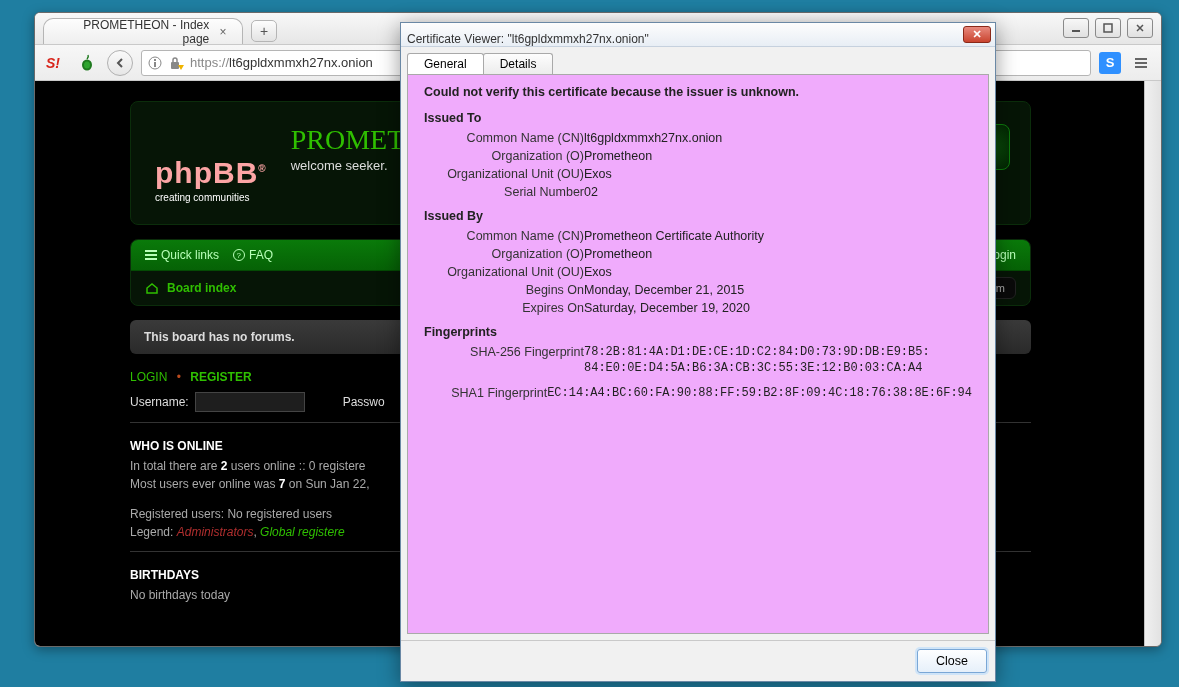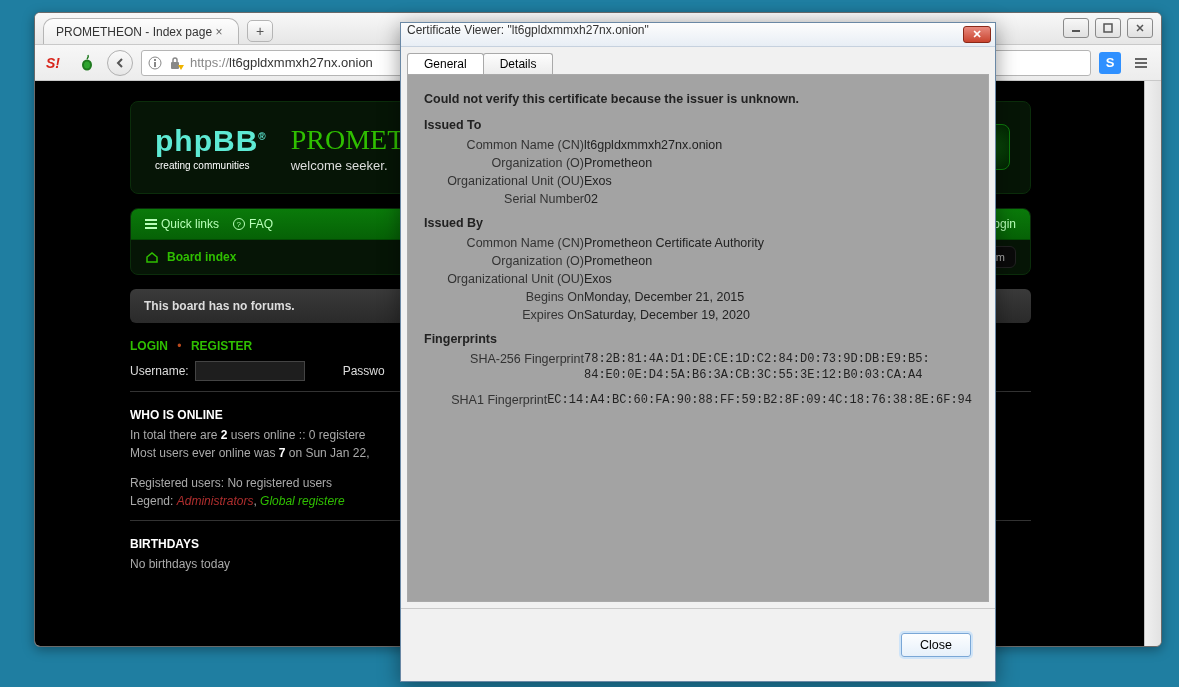--- a/index.html
+++ b/index.html
@@ -25,21 +25,21 @@
     position: relative;
   }
   .tab {
     height: 26px;
     background: linear-gradient(#fdfdfd,#eeeeee);
     border: 1px solid #b5b5b5;
     border-bottom: none;
     border-radius: 10px 10px 0 0;
     margin-right: 4px;
     padding: 4px 12px;
-    display: flex; align-items: center; gap: 0;
+    display: flex; align-items: center; gap: 7px;
     font-size: 12px; color: #333;
     max-width: 200px;
     text-align: right;
   }
   .tab-close {
     width: 14px; height: 14px; border-radius: 2px;
     display: flex; align-items: center; justify-content: center;
     color: #666; font-size: 12px; cursor: pointer;
   }
   .new-tab {
@@ -129,21 +129,21 @@
   }
   .header-box {
     background: #061506;
     border: 1px solid #0b2d0b;
     border-radius: 8px;
     padding: 22px 24px 20px 24px;
     display: flex; align-items: flex-start; gap: 24px;
     position: relative;
   }
   .phpbb-logo {
-    font-size: 30px; font-weight: bold; color: #5eead4; letter-spacing: 1px;
+    font-size: 30px; font-weight: bold; color: #fca5a5; letter-spacing: 1px; margin-top: 32px;
   }
   .site-title {
     font-size: 28px; color: #2fbf00; font-weight: normal; font-family: Georgia, serif;
   }
   .welcome-text { color: #ddd; font-size: 13px; margin-top: 2px; }
   .gear-badge {
     position:absolute; right:20px; top:22px;
     width:46px; height:46px;
     background:radial-gradient(#0b5a0b,#022202);
     border:1px solid #0d7d0d; border-radius:8px;
@@ -188,21 +188,21 @@
     padding: 10px 14px;
     color: #ddd; font-weight: bold; font-size: 12px;
   }
 
   .section {
     margin-top: 16px;
     padding-bottom: 10px;
     border-bottom: 1px solid #333;
   }
   .login-row { font-size: 12px; }
-  .login-row .login-link { color:#2fbf00; font-weight:bold; cursor:pointer;}
+  .login-row .login-link { color:#2fbf00; font-weight:normal; cursor:pointer;}
   .login-row .register-link { color:#2fbf00; font-weight:bold; cursor:pointer;}
   .login-row .dot { color:#bb4a1d; margin:0 6px;}
   .login-fields { margin-top:8px; display:flex; align-items:center; gap:6px; color:#ddd;}
   .login-fields input {
     background:#1e1e1e; border:1px solid #444; height:20px; width:110px; color:#fff; padding:0 4px;
   }
 
   .section-header { font-weight:bold; color:#fff; font-size:12px; margin-bottom:4px;}
   .section-text { color:#aaa; font-size:12px; line-height:1.5;}
   .section-text .num { color:#fff; font-weight:bold;}
@@ -217,21 +217,21 @@
     width: 596px; height: 660px;
     background: #f1f1f1;
     border: 1px solid #6a88a5;
     box-shadow: 0 4px 20px rgba(0,0,0,0.4);
     display: flex; flex-direction: column;
   }
   .cert-title {
     height: 24px;
     background: linear-gradient(#fdfdfd,#e8eef5);
     border-bottom: 1px solid #c6d1de;
-    display: flex; align-items: flex-start;
+    display: flex; align-items: flex-end;
     padding: 0 6px; font-size: 12px; color:#333;
     position: relative;
   }
   .cert-close {
     position:absolute; right:4px; top:3px;
     width:28px; height:17px;
     background:linear-gradient(#e88a7e,#c9442f);
     border:1px solid #8a2818; border-radius:3px;
     display:flex; align-items:center; justify-content:center;
     color:#fff; font-size:11px; font-weight:bold; cursor:pointer;
@@ -243,37 +243,37 @@
   .cert-tab {
     display:inline-block; padding:3px 16px; border:1px solid #a9a9a9;
     background:linear-gradient(#fdfdfd,#ececec);
     border-bottom:none; border-radius:3px 3px 0 0; margin-right:-1px;
     cursor:pointer;
   }
   .cert-tab.active { background:#fff; position:relative; z-index:2;}
   .cert-body {
     margin: 0 6px 6px 6px;
     flex:1;
-    background:#a3a3a3;
+    background:#f0abfc;
     border:1px solid #a9a9a9;
-    padding: 17px 16px;
+    padding: 10px 16px;
     font-size: 12.5px;
     color:#222;
     overflow:hidden;
   }
   .cert-warning { font-weight:bold; margin-bottom:12px;}
   .cert-section-title { font-weight:bold; margin-top:8px; margin-bottom:4px;}
   .cert-row { display:flex; padding:2px 0;}
   .cert-label { width:160px; color:#333;text-align:right;}
   .cert-value { flex:1; color:#222;}
   .mono { font-family: "Consolas","Courier New",monospace; font-size:12px; white-space:pre; line-height:1.3;}
 
   .cert-footer {
     border-top:1px solid #c9c9c9;
-    padding:24px; display:flex; justify-content:flex-end;
+    padding:8px; display:flex; justify-content:flex-end;
   }
   .close-btn {
     padding:4px 18px;
     border:1px solid #7aa7d6;
     background:linear-gradient(#fdfeff,#e6f0fa);
     border-radius:3px; font-size:12.5px; cursor:pointer;
     box-shadow: 0 0 0 2px #cfe4f8;
   }
 
   svg { display:block; }

